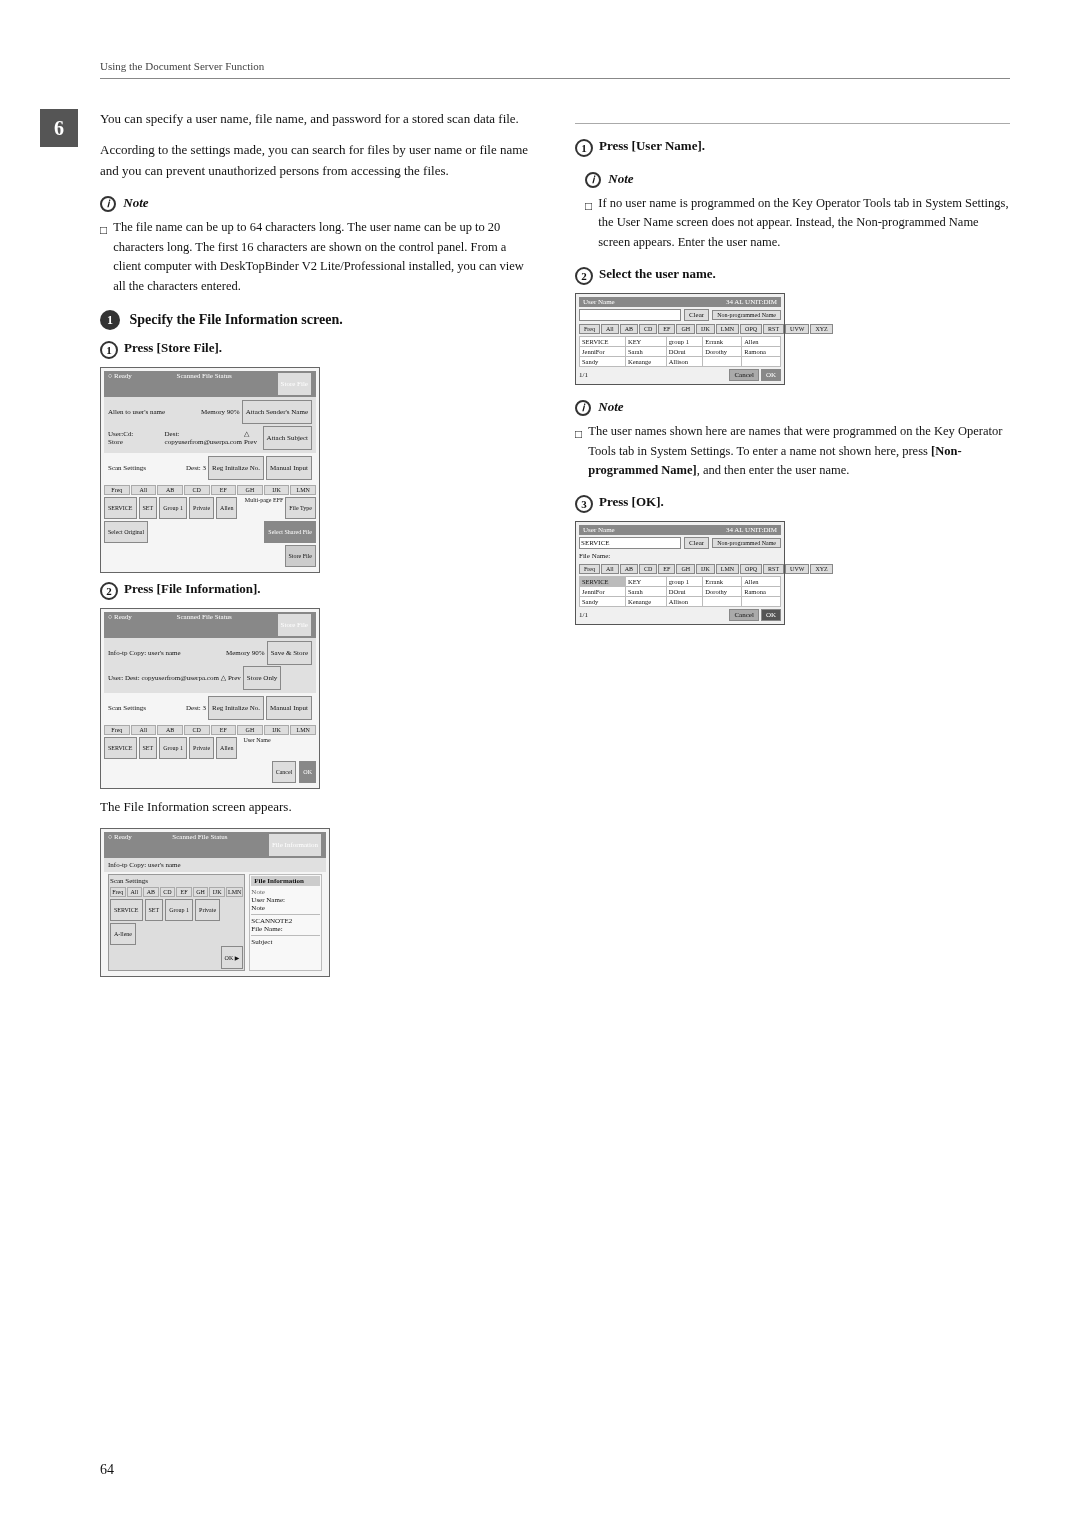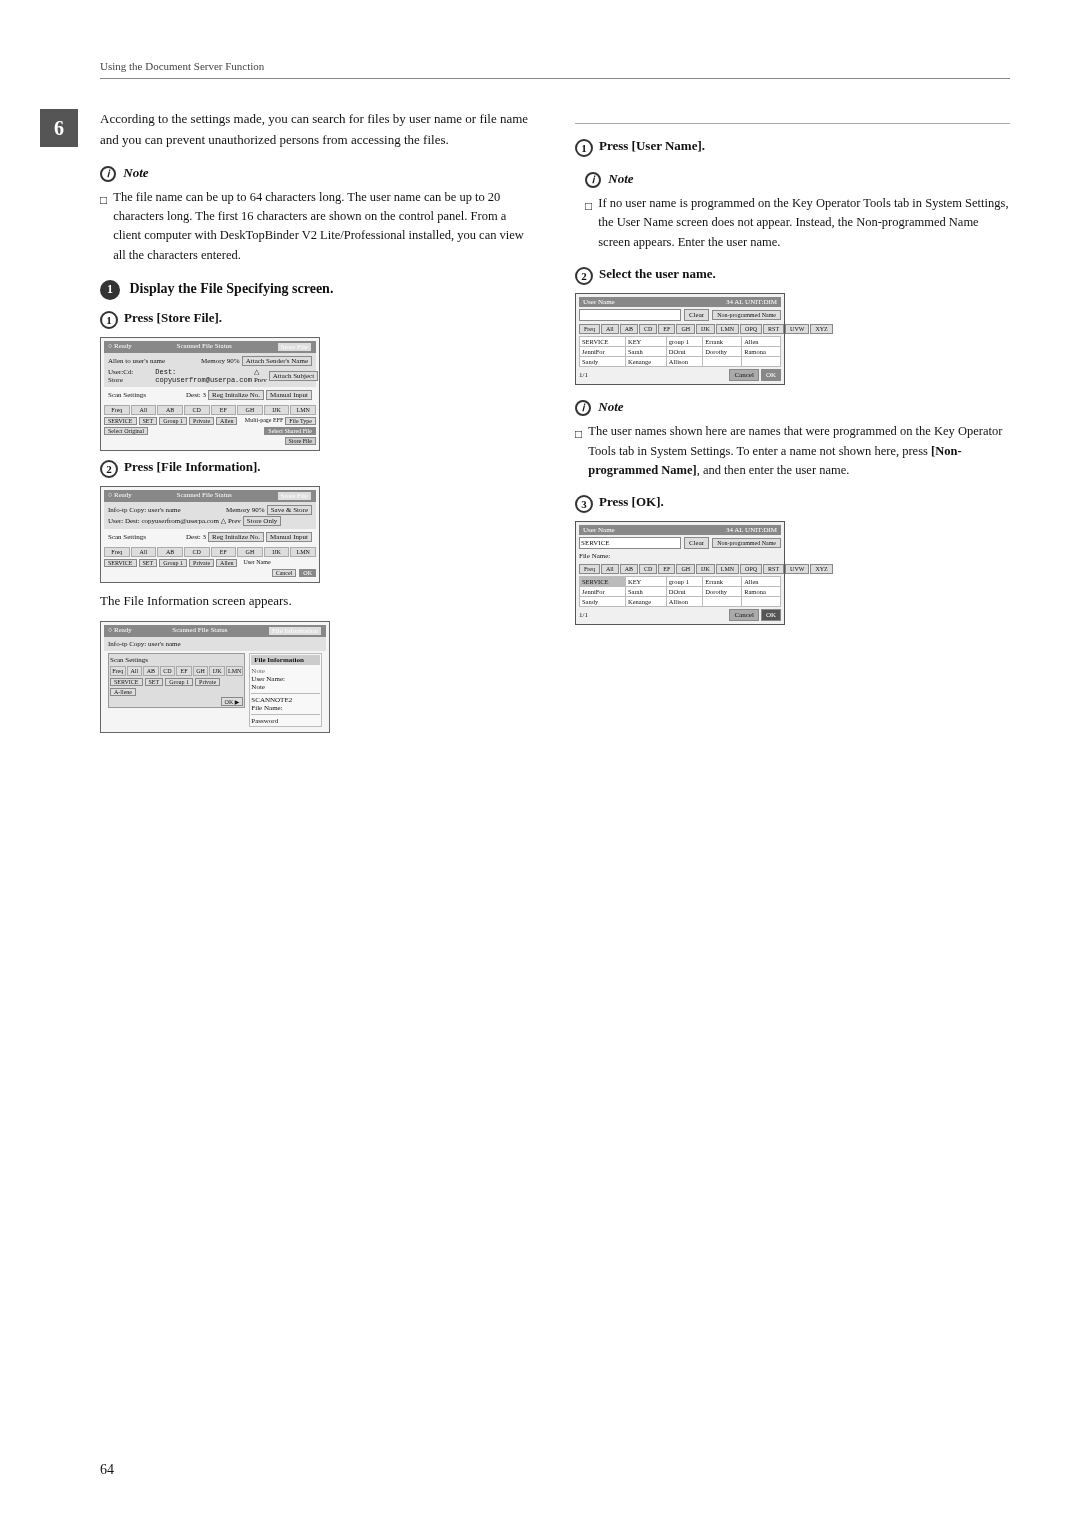--- a/index.html
+++ b/index.html
@@ -165,21 +165,21 @@
     }
     .screen-row {
       display: flex;
       gap: 2px;
       margin: 1px 0;
       align-items: center;
     }
     .screen-btn {
       background: #ddd;
       border: 1px solid #888;
-      padding: 0 3px;
+      padding: 7px 3px;
       font-size: 7px;
       white-space: nowrap;
     }
     .screen-grid {
       display: grid;
       grid-template-columns: repeat(8, 1fr);
       gap: 1px;
       margin: 2px 0;
     }
     .screen-grid-cell {
@@ -245,37 +245,38 @@
   </div>
 
   <div class="side-badge">
     <span>6</span>
   </div>
 
   <div class="two-col">
 
     <div class="left-col">
 
+      <p>You can specify a user name, file name, and password for a stored scan data file.</p>
       <p>According to the settings made, you can search for files by user name or file name and you can prevent unauthorized persons from accessing the files.</p>
 
       <div class="note-section">
         <div class="note-title">
           <span class="note-icon">ℹ</span>
           <span>Note</span>
         </div>
         <div class="note-item">
           <span class="note-item-checkbox">□</span>
           <span>The file name can be up to 64 characters long. The user name can be up to 20 characters long. The first 16 characters are shown on the control panel. From a client computer with DeskTopBinder V2 Lite/Professional installed, you can view all the characters entered.</span>
         </div>
       </div>
 
       <div class="step-block">
         <div class="step-heading">
           <span class="step-number-circle">1</span>
-          <span>Display the File Specifying screen.</span>
+          <span>Specify the File Information screen.</span>
         </div>
 
         <div class="sub-step">
           <span class="sub-step-num">1</span>
           <span class="sub-step-label">Press [Store File].</span>
         </div>
 
         <div class="screen-mockup">
           <div class="screen-title-bar">
             <span>○ Ready</span>
@@ -283,21 +284,21 @@
             <span class="screen-btn">Store File</span>
           </div>
           <div style="font-size:7px;padding:2px 4px;background:#e0e0e0;">
             <div class="screen-row">
               <span>Allen to user's name</span>
               <span style="margin-left:auto;">Memory 90%</span>
               <span class="screen-btn">Attach Sender's Name</span>
             </div>
             <div class="screen-row" style="margin-top:2px;">
               <span>User:Cd: Store</span>
-              <span style="margin-left:20px;font-family:Liberation Mono, monospace;">Dest: copyuserfrom@userpa.com</span>
+              <span style="margin-left:20px;">Dest: copyuserfrom@userpa.com</span>
               <span>△ Prev</span>
               <span class="screen-btn">Attach Subject</span>
             </div>
           </div>
           <div style="font-size:7px;padding:2px 4px;">
             <div class="screen-row">
               <span>Scan Settings</span>
               <span style="margin-left:auto;">Dest: 3</span>
               <span class="screen-btn">Reg Initalize No.</span>
               <span class="screen-btn">Manual Input</span>
@@ -436,21 +437,21 @@
                 <div>Note</div>
               </div>
               <hr style="border:none;border-top:1px solid #bbb;margin:2px 0;">
               <div>
                 <div>SCANNOTE2</div>
                 <div>File Name:</div>
                 <div></div>
               </div>
               <hr style="border:none;border-top:1px solid #bbb;margin:2px 0;">
               <div>
-                <div>Password</div>
+                <div>Subject</div>
               </div>
             </div>
           </div>
         </div>
       </div>
     </div>
 
     <div class="right-col">
 
 

